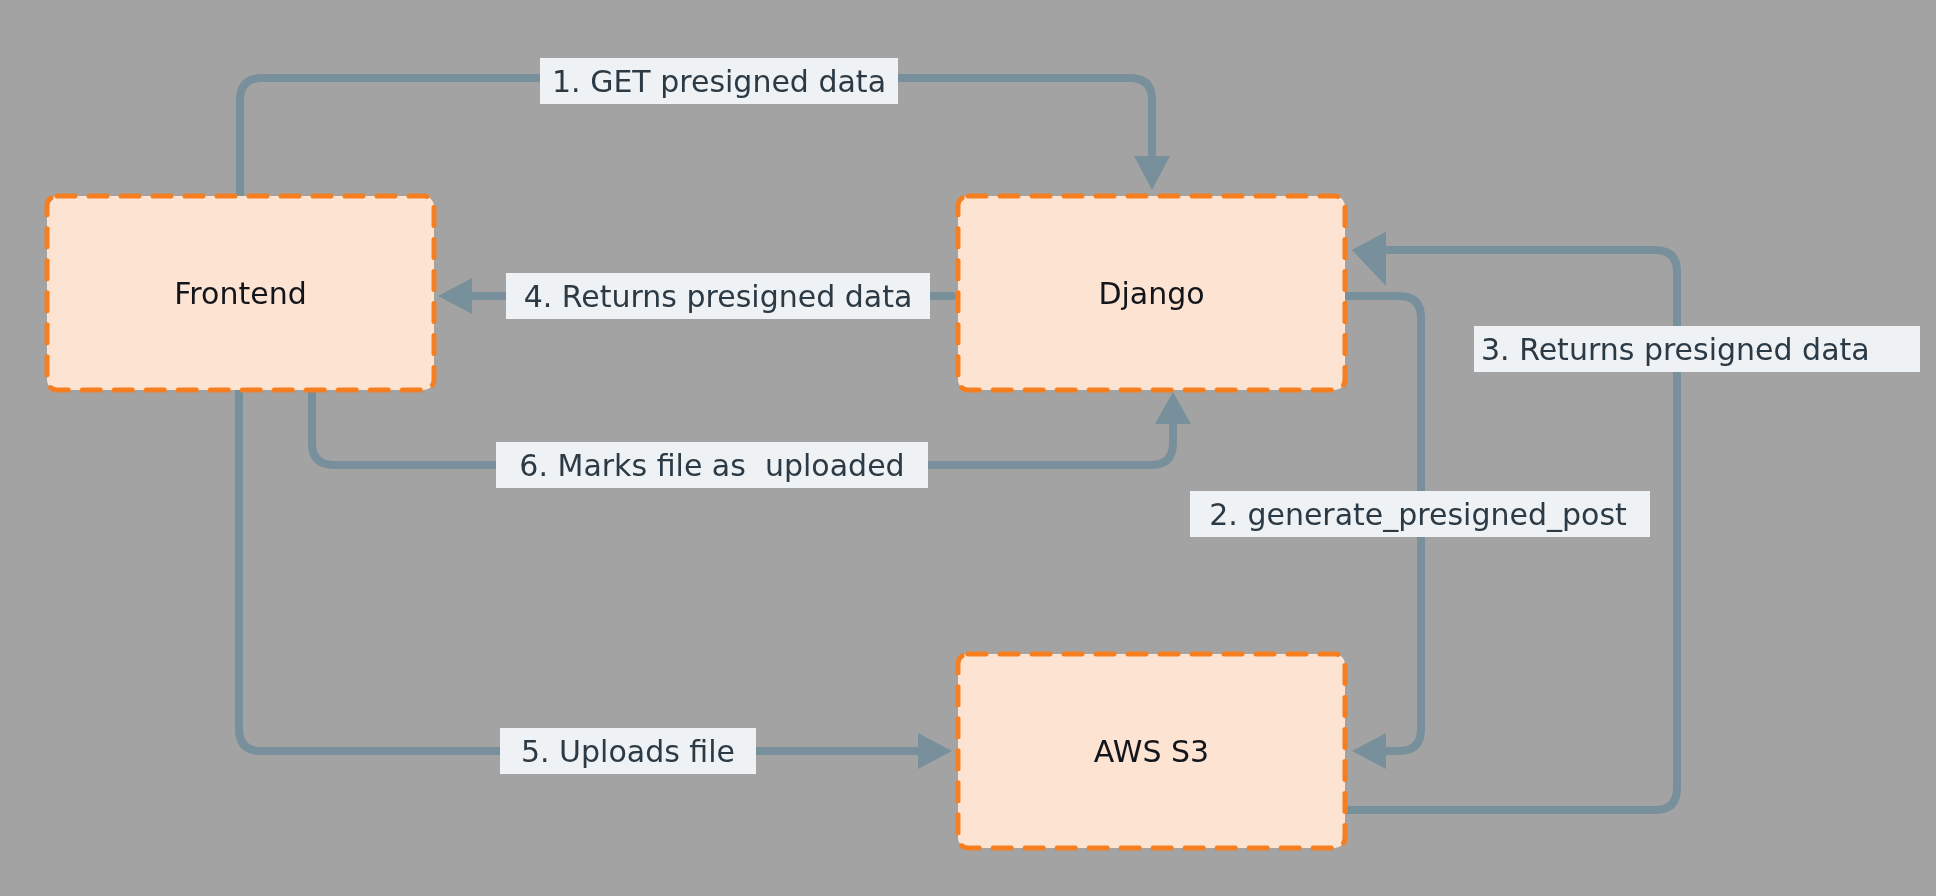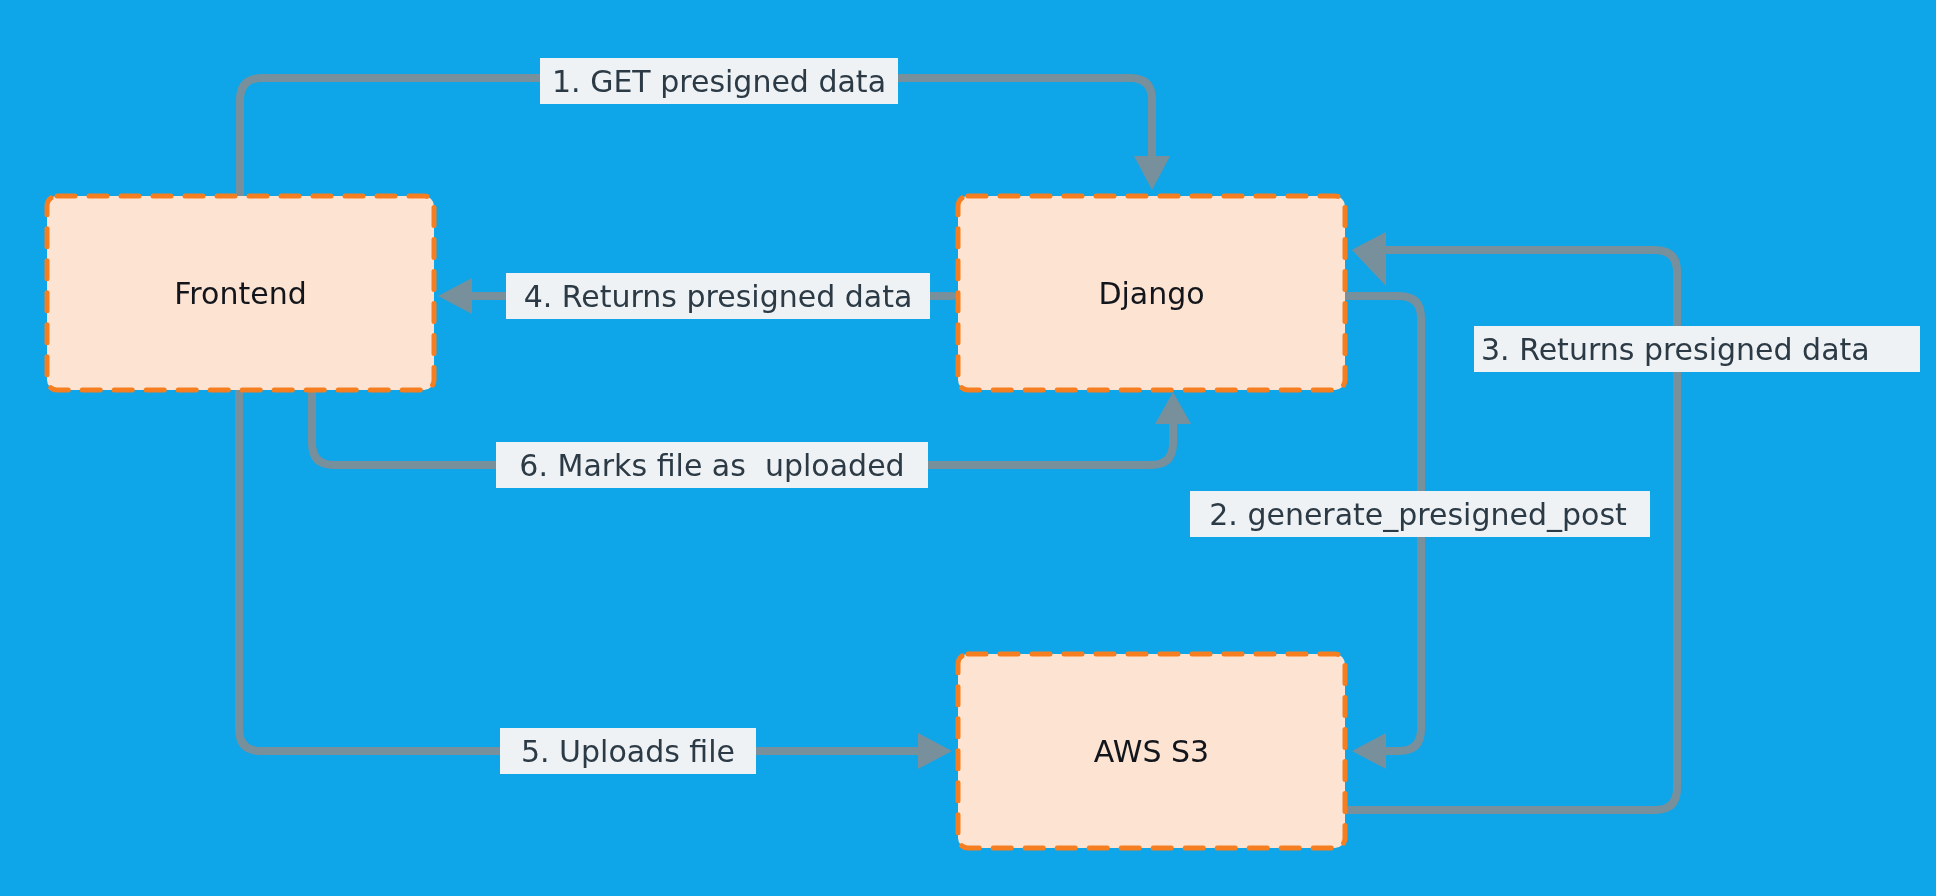--- a/index.html
+++ b/index.html
@@ -4,21 +4,21 @@
 <style>
   html, body {
     margin: 0;
     padding: 0;
     background: #eef2f5;
   }
   #diagram-root {
     position: relative;
     width: 1936px;
     height: 896px;
-    background: #0ea5e9;
+    background: #a3a3a3;
     font-family: "DejaVu Sans", sans-serif;
     overflow: hidden;
   }
   svg.canvas {
     position: absolute;
     inset: 0;
     width: 1936px;
     height: 896px;
     display: block;
   }

